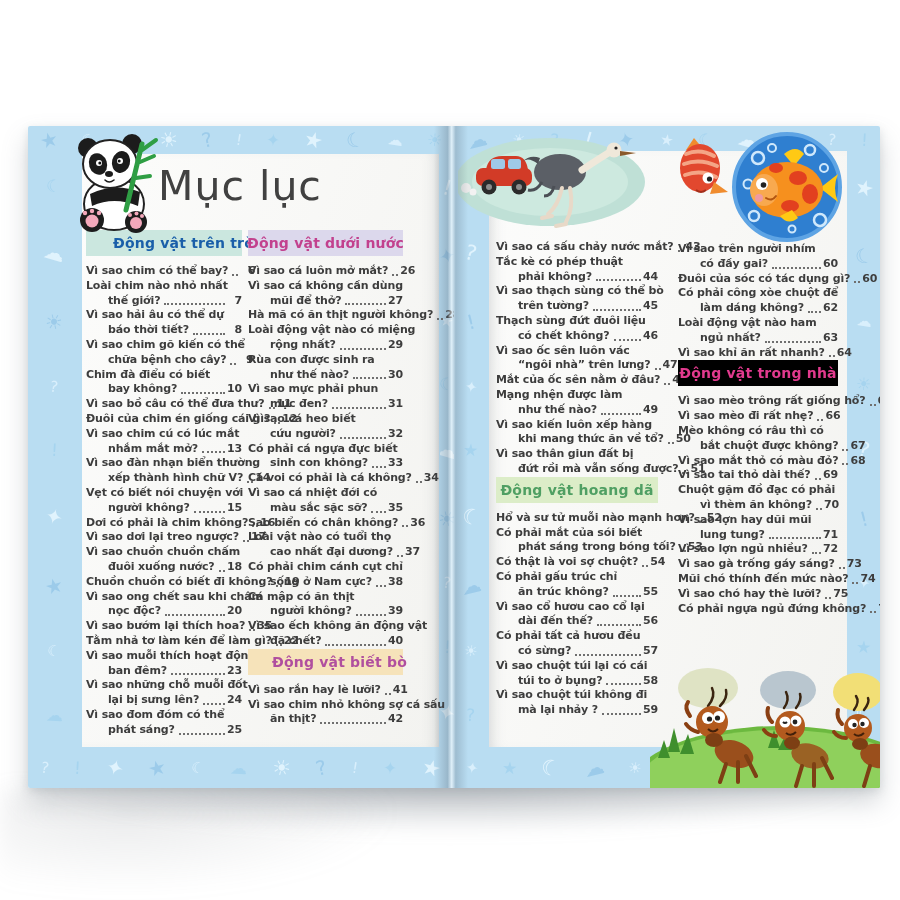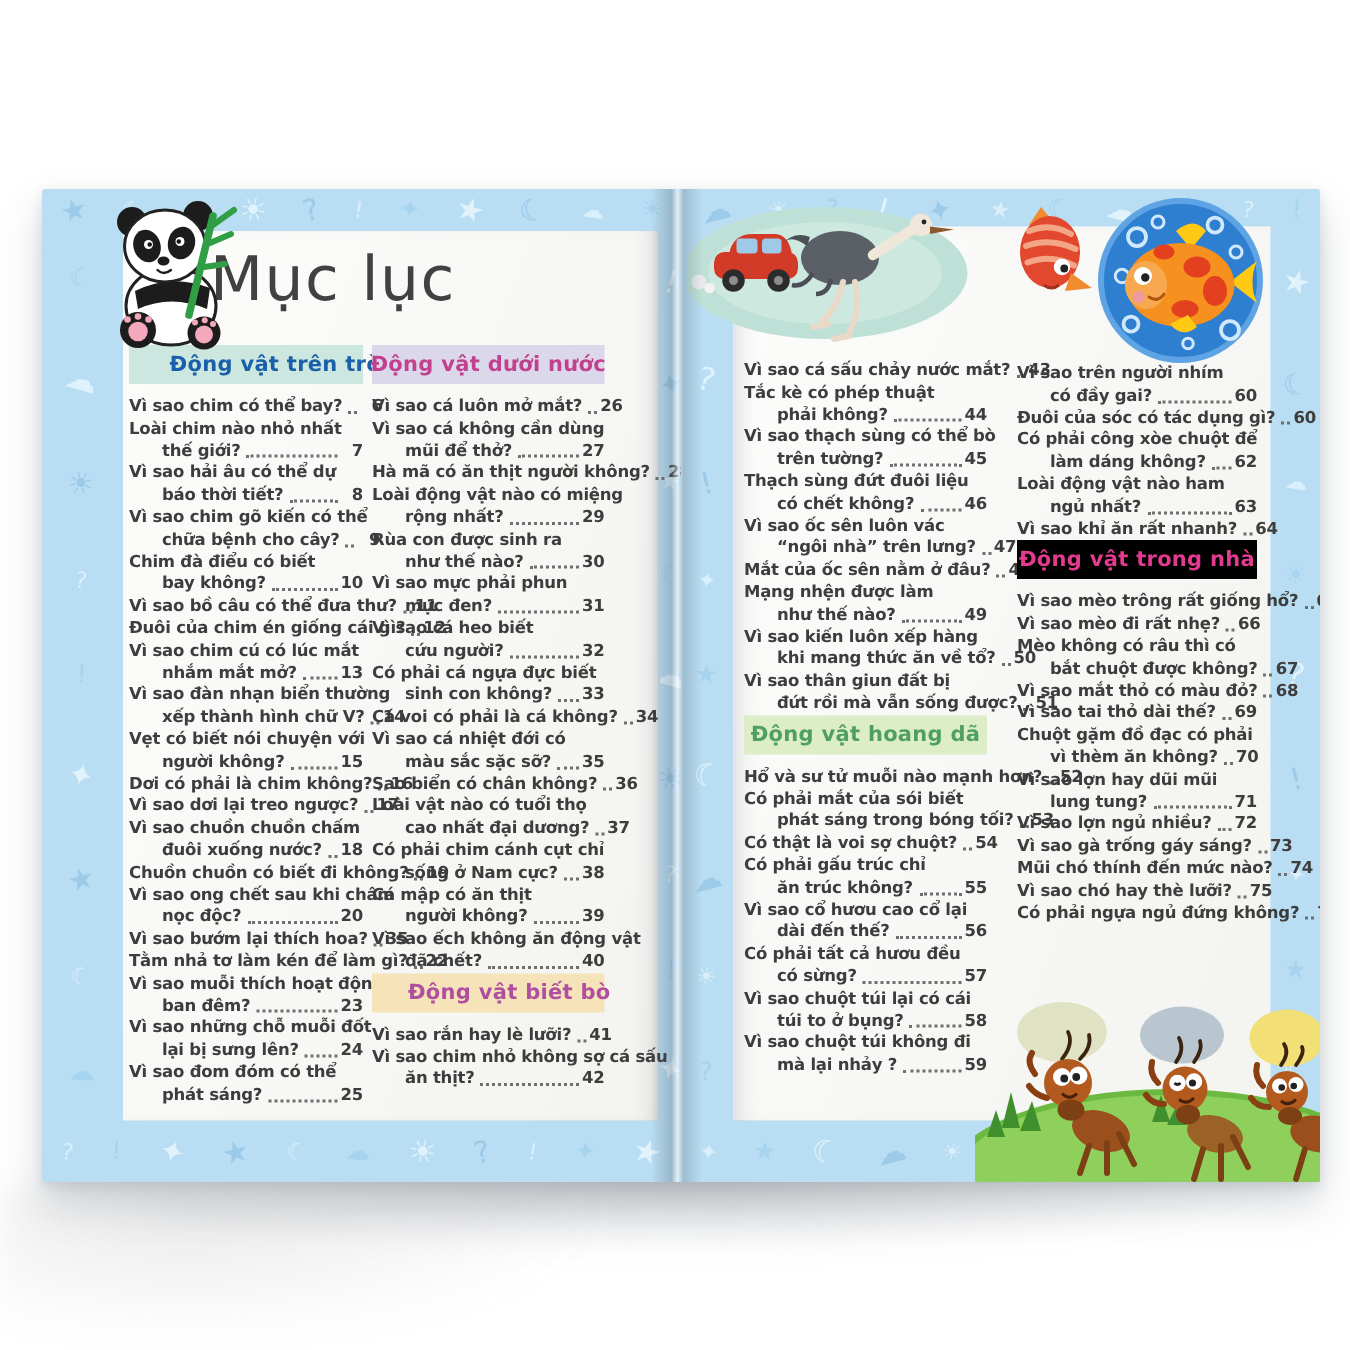--- a/index.html
+++ b/index.html
@@ -41,21 +41,21 @@
 
   .page-inner{position:absolute;background:linear-gradient(110deg,#fcfcfb 0%,#f3f3f0 100%);}
   .page.left .page-inner{left:54px;top:28px;right:15px;bottom:41px;
      box-shadow:inset -12px 0 16px -12px rgba(80,90,100,.30);}
   .page.right .page-inner{left:35px;top:25px;right:33px;bottom:41px;
      box-shadow:inset 12px 0 16px -12px rgba(80,90,100,.28);}
 
   .spine{position:absolute;left:406px;top:0;width:34px;height:662px;z-index:6;pointer-events:none;
     background:linear-gradient(90deg,rgba(80,95,110,0) 0%,rgba(80,95,110,.30) 40%,rgba(255,255,255,.55) 52%,rgba(80,95,110,.26) 64%,rgba(80,95,110,0) 100%);}
 
-  .muc-luc{position:absolute;left:112px;top:36px;width:200px;
+  .muc-luc{position:absolute;left:112px;top:36px;width:200px;text-align:center;
     font-size:41px;color:#414141;letter-spacing:1px;z-index:3;}
 
   .toc-col{position:absolute;z-index:3;}
   .col-1{left:58px;top:104px;width:156px;}
   .col-2{left:220px;top:104px;width:155px;}
   .col-3{left:42px;top:114px;width:162px;}
   .col-4{left:224px;top:116px;width:160px;}
 
   .sec-header{height:26px;display:flex;align-items:center;justify-content:center;
     font-size:14px;font-weight:700;letter-spacing:.2px;margin-bottom:8px;white-space:nowrap;}

